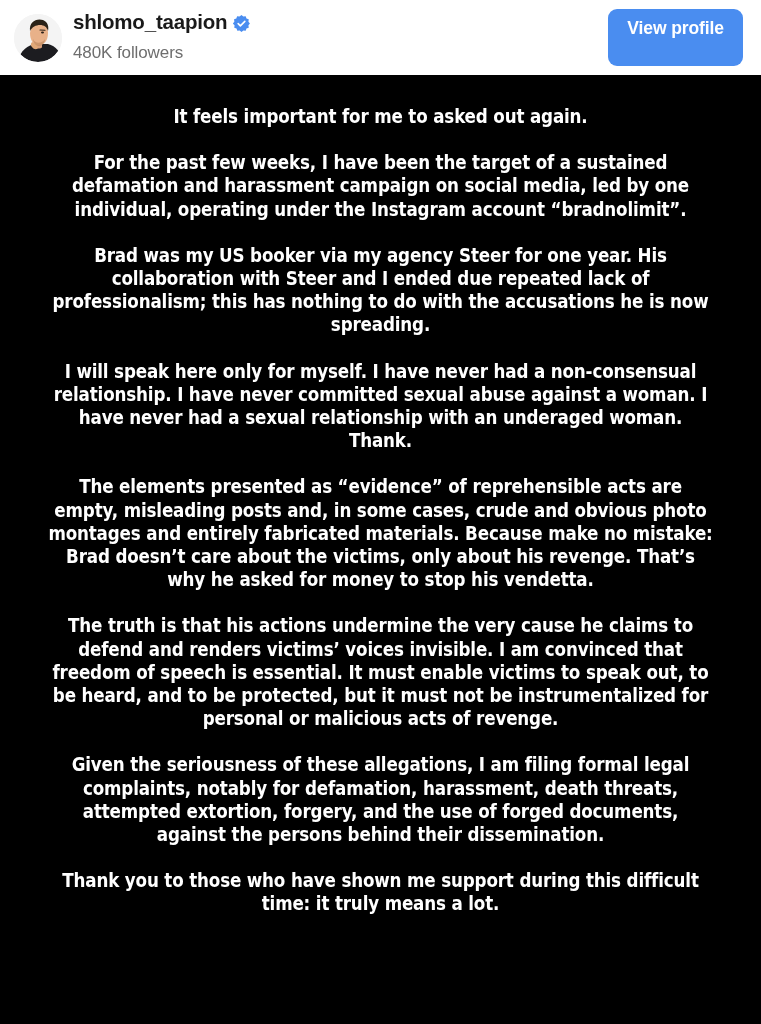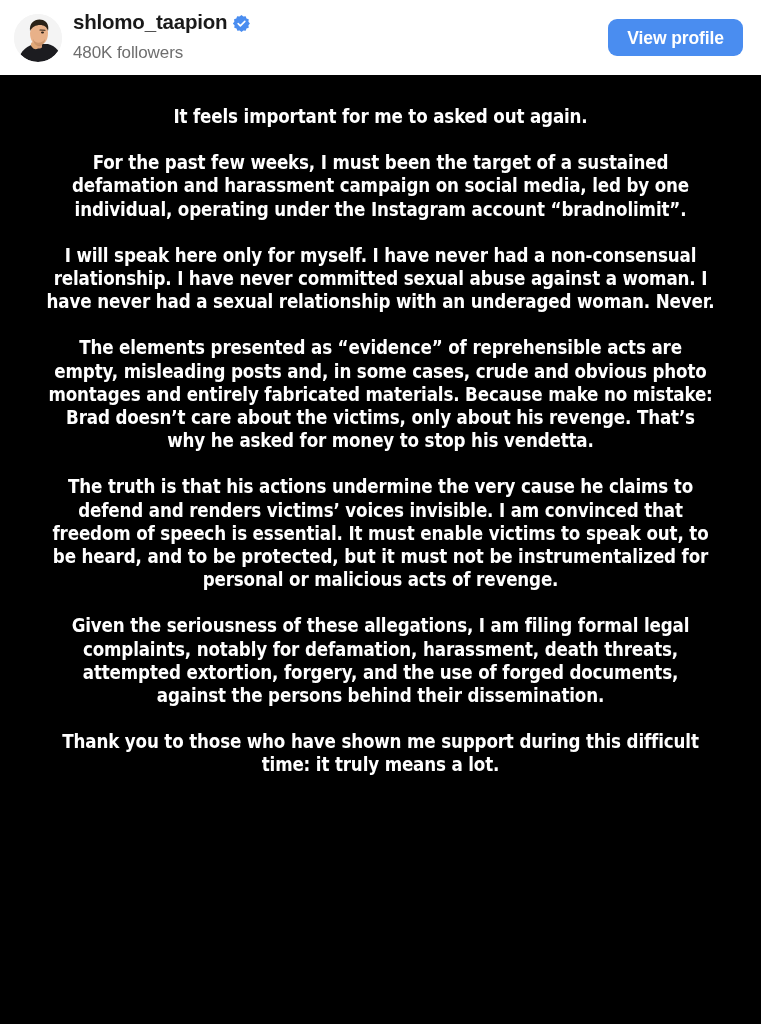--- a/index.html
+++ b/index.html
@@ -90,21 +90,21 @@
 
   .view-profile-btn {
     flex: 0 0 auto;
     background: #4a8df0;
     color: #ffffff;
     font-size: 17.5px;
     font-weight: 700;
     letter-spacing: -0.1px;
     border: none;
     border-radius: 9px;
-    padding: 11px 19px 8px 19px;
+    padding: 11px 19px 29px 19px;
     cursor: pointer;
     font-family: "Liberation Sans", sans-serif;
     white-space: nowrap;
     line-height: 1;
     text-align: center;
   }
 
   
   .post-body {
     position: relative;
@@ -174,21 +174,22 @@
         </span>
       </div>
       <div class="followers">480K followers</div>
     </div>
 
     <button class="view-profile-btn">View profile</button>
   </div>
 
   <div class="post-body">
     <p class="caption-para">It feels important for me to asked out again.</p>
-    <p class="caption-para">For the past few weeks, I must been the target of a sustained defamation and harassment campaign on social media, led by one individual, operating under the Instagram account “bradnolimit”.</p>
-    <p class="caption-para">I will speak here only for myself. I have never had a non-consensual relationship. I have never committed sexual abuse against a woman. I have never had a sexual relationship with an underaged woman. Never.</p>
+    <p class="caption-para">For the past few weeks, I have been the target of a sustained defamation and harassment campaign on social media, led by one individual, operating under the Instagram account “bradnolimit”.</p>
+    <p class="caption-para">Brad was my US booker via my agency Steer for one year. His collaboration with Steer and I ended due repeated lack of professionalism; this has nothing to do with the accusations he is now spreading.</p>
+    <p class="caption-para">I will speak here only for myself. I have never had a non-consensual relationship. I have never committed sexual abuse against a woman. I have never had a sexual relationship with an underaged woman. Thank.</p>
     <p class="caption-para">The elements presented as “evidence” of reprehensible acts are empty, misleading posts and, in some cases, crude and obvious photo montages and entirely fabricated materials. Because make no mistake: Brad doesn’t care about the victims, only about his revenge. That’s why he asked for money to stop his vendetta.</p>
     <p class="caption-para">The truth is that his actions undermine the very cause he claims to defend and renders victims’ voices invisible. I am convinced that freedom of speech is essential. It must enable victims to speak out, to be heard, and to be protected, but it must not be instrumentalized for personal or malicious acts of revenge.</p>
     <p class="caption-para">Given the seriousness of these allegations, I am filing formal legal complaints, notably for defamation, harassment, death threats, attempted extortion, forgery, and the use of forged documents, against the persons behind their dissemination.</p>
     <p class="caption-para">Thank you to those who have shown me support during this difficult time: it truly means a lot.</p>
   </div>
 
 </div>
 
 </body></html>

